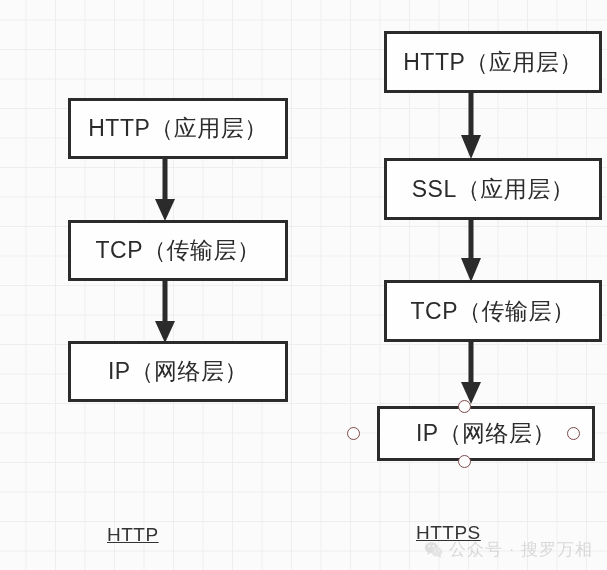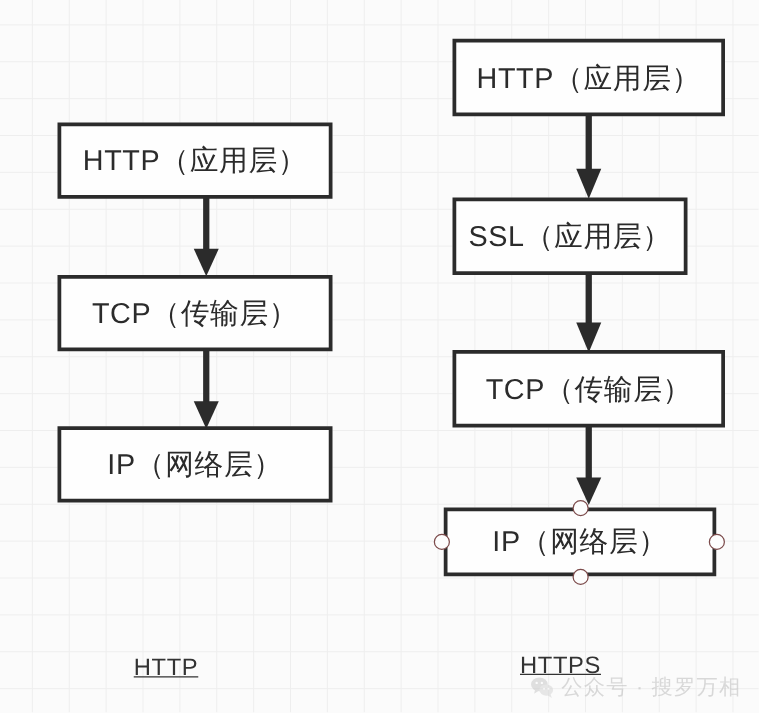--- a/index.html
+++ b/index.html
@@ -29,20 +29,21 @@
     box-sizing: border-box;
     background: #fefefe;
     border: 3px solid #2b2b2b;
     display: flex;
     align-items: center;
     justify-content: center;
     color: #2b2b2b;
     font-size: 23px;
     letter-spacing: 0.5px;
     white-space: nowrap;
+    margin-left: 22px;
   }
   .node.selected {
     border-color: #2b2b2b;
   }
   .handle {
     position: absolute;
     width: 13px;
     height: 13px;
     box-sizing: border-box;
     border-radius: 50%;
@@ -107,21 +108,21 @@
 
   <div class="caption" style="left:107px; top:524px;">HTTP</div>
 
   <div class="node" style="left:362px; top:31px; width:218px; height:62px;">HTTP（应用层）</div>
 
   <svg class="arrow" style="left:456px; top:91px;" width="30" height="70" viewBox="0 0 30 70">
     <line x1="15" y1="0" x2="15" y2="48" stroke="#2b2b2b" stroke-width="5"></line>
     <polygon points="5,44 25,44 15,68" fill="#2b2b2b"></polygon>
   </svg>
 
-  <div class="node" style="left:362px; top:158px; width:188px; height:62px;">SSL（应用层）</div>
+  <div class="node" style="left:362px; top:158px; width:218px; height:62px;">SSL（应用层）</div>
 
   <svg class="arrow" style="left:456px; top:218px;" width="30" height="66" viewBox="0 0 30 66">
     <line x1="15" y1="0" x2="15" y2="44" stroke="#2b2b2b" stroke-width="5"></line>
     <polygon points="5,40 25,40 15,64" fill="#2b2b2b"></polygon>
   </svg>
 
   <div class="node" style="left:362px; top:280px; width:218px; height:62px;">TCP（传输层）</div>
 
   <svg class="arrow" style="left:456px; top:340px;" width="30" height="66" viewBox="0 0 30 66">
     <line x1="15" y1="0" x2="15" y2="46" stroke="#2b2b2b" stroke-width="5"></line>

